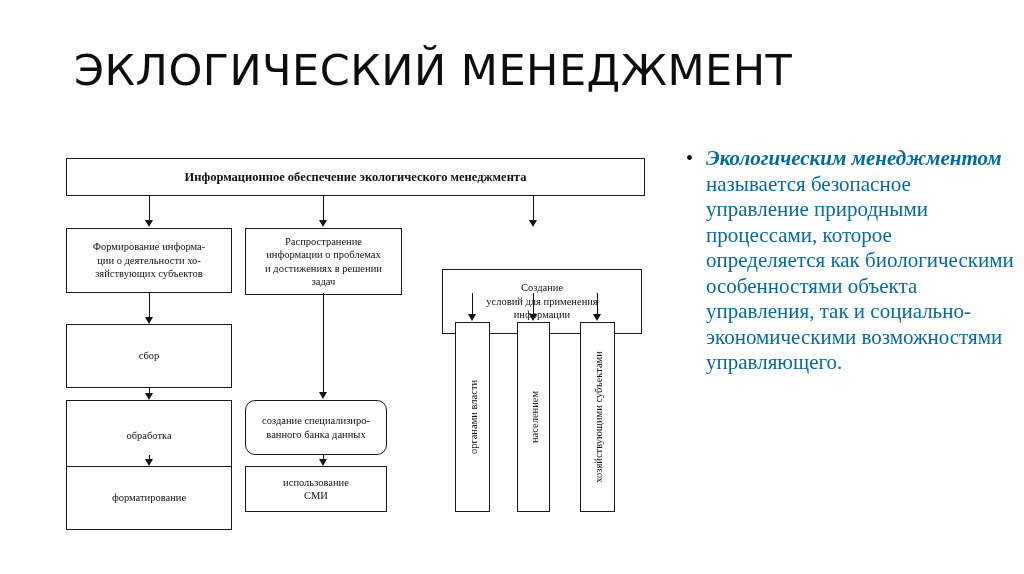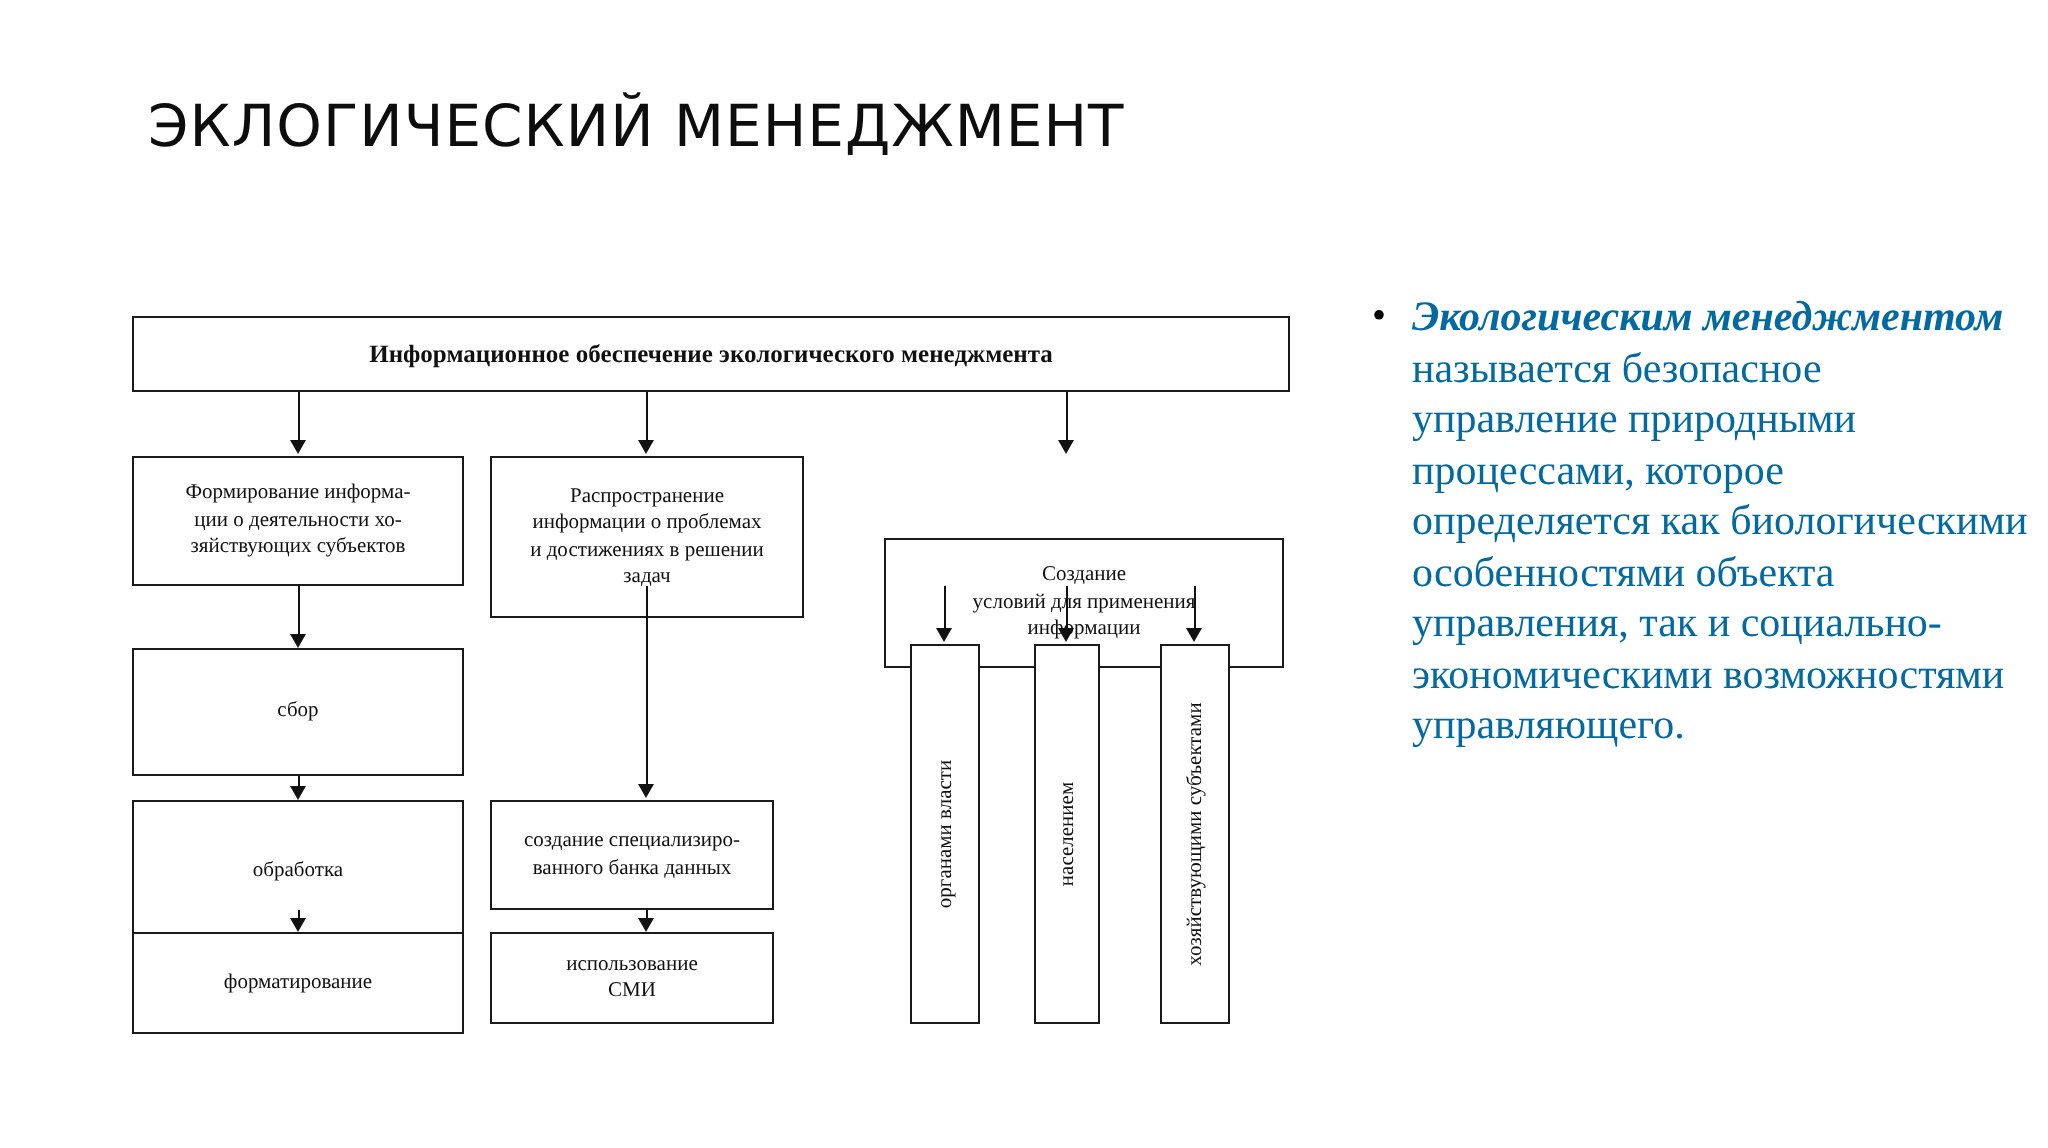--- a/index.html
+++ b/index.html
@@ -17,21 +17,21 @@
     color: #000000;
   }
 
   
   #slide-title {
     position: absolute;
     left: 74px;
     top: 48px;
     width: 680px;
     font-family: "DejaVu Sans", "Liberation Sans", sans-serif;
-    font-size: 29px;
+    font-size: 43px;
     font-weight: 400;
     letter-spacing: 0.5px;
     line-height: 1.05;
     white-space: nowrap;
     color: #0d0d0d;
   }
 
   
   .dbox {
     position: absolute;
@@ -136,21 +136,21 @@
 
   <div class="vline" style="left:533px; top:196px; height:25px;"></div>
   <div class="arrowhead" style="left:528.5px; top:220px;"></div>
 
   <div class="dbox" style="left:66px; top:228px; width:166px; height:65px; white-space:pre-line;">
     <span class="txt">Формирование информа-
 ции о деятельности хо-
 зяйствующих субъектов</span>
   </div>
 
-  <div class="dbox" style="left:245px; top:228px; width:157px; height:81px; white-space:pre-line;">
+  <div class="dbox" style="left:245px; top:228px; width:157px; height:67px; white-space:pre-line;">
     <span class="txt">Распространение
 информации о проблемах
 и достижениях в решении
 задач</span>
   </div>
 
   <div class="dbox" style="left:442px; top:228px; width:200px; height:65px; white-space:pre-line;margin-top:41px;">
     <span class="txt">Создание
 условий для применения
 информации</span>
@@ -178,25 +178,25 @@
   <div class="vline" style="left:149px; top:388px; height:6px;"></div>
   <div class="arrowhead" style="left:144.5px; top:393px;"></div>
 
   <div class="dbox" style="left:66px; top:400px; width:166px; height:72px;">
     <span class="txt">обработка</span>
   </div>
 
   <div class="vline" style="left:149px; top:455px; height:5px;"></div>
   <div class="arrowhead" style="left:144.5px; top:459px;"></div>
 
-  <div class="dbox" style="left:66px; top:466px; width:166px; height:51px;">
+  <div class="dbox" style="left:66px; top:466px; width:166px; height:64px;">
     <span class="txt">форматирование</span>
   </div>
 
-  <div class="dbox" style="left:245px; top:400px; width:142px; height:55px; white-space:pre-line;">
+  <div class="dbox" style="left:245px; top:400px; width:142px; height:55px; white-space:pre-line;border-radius:10px;">
     <span class="txt">создание специализиро-
 ванного банка данных</span>
   </div>
 
   <div class="vline" style="left:323px; top:455px; height:5px;"></div>
   <div class="arrowhead" style="left:318.5px; top:459px;"></div>
 
   <div class="dbox" style="left:245px; top:466px; width:142px; height:46px; white-space:pre-line;">
     <span class="txt">использование
 СМИ</span>

